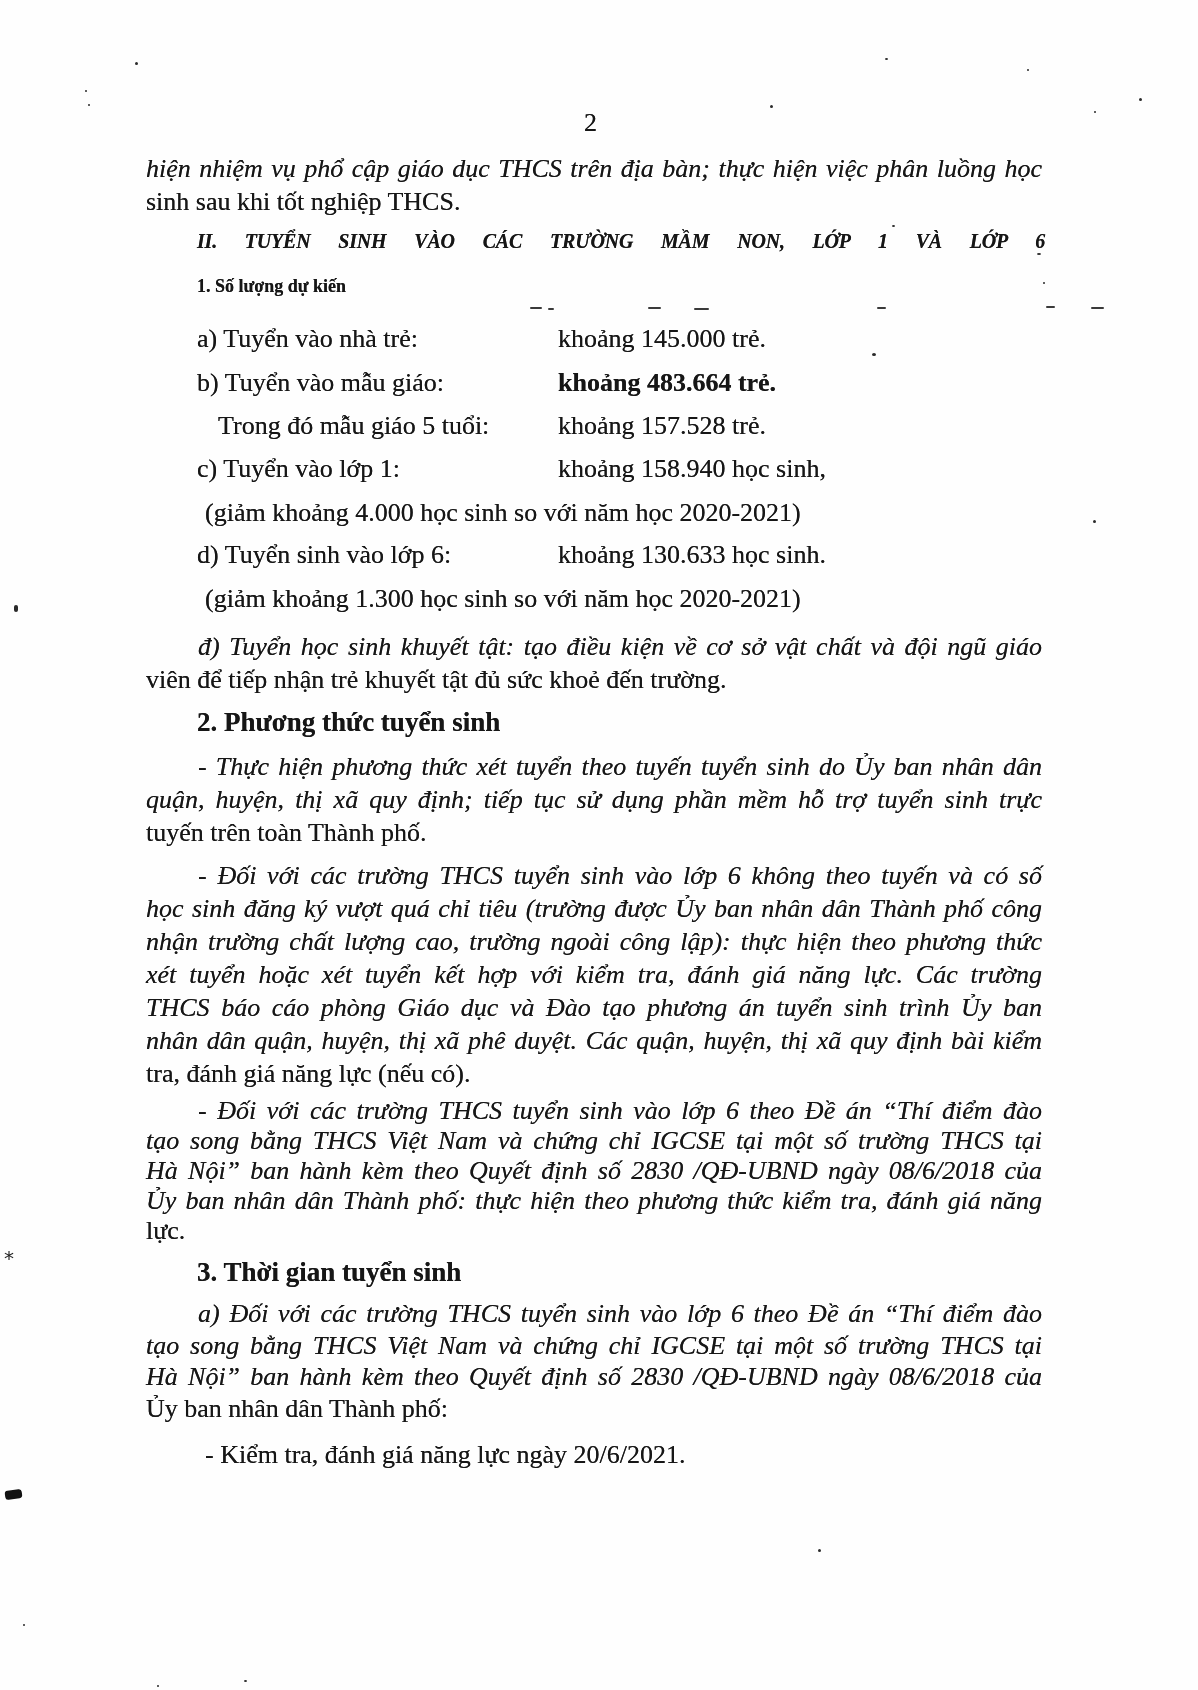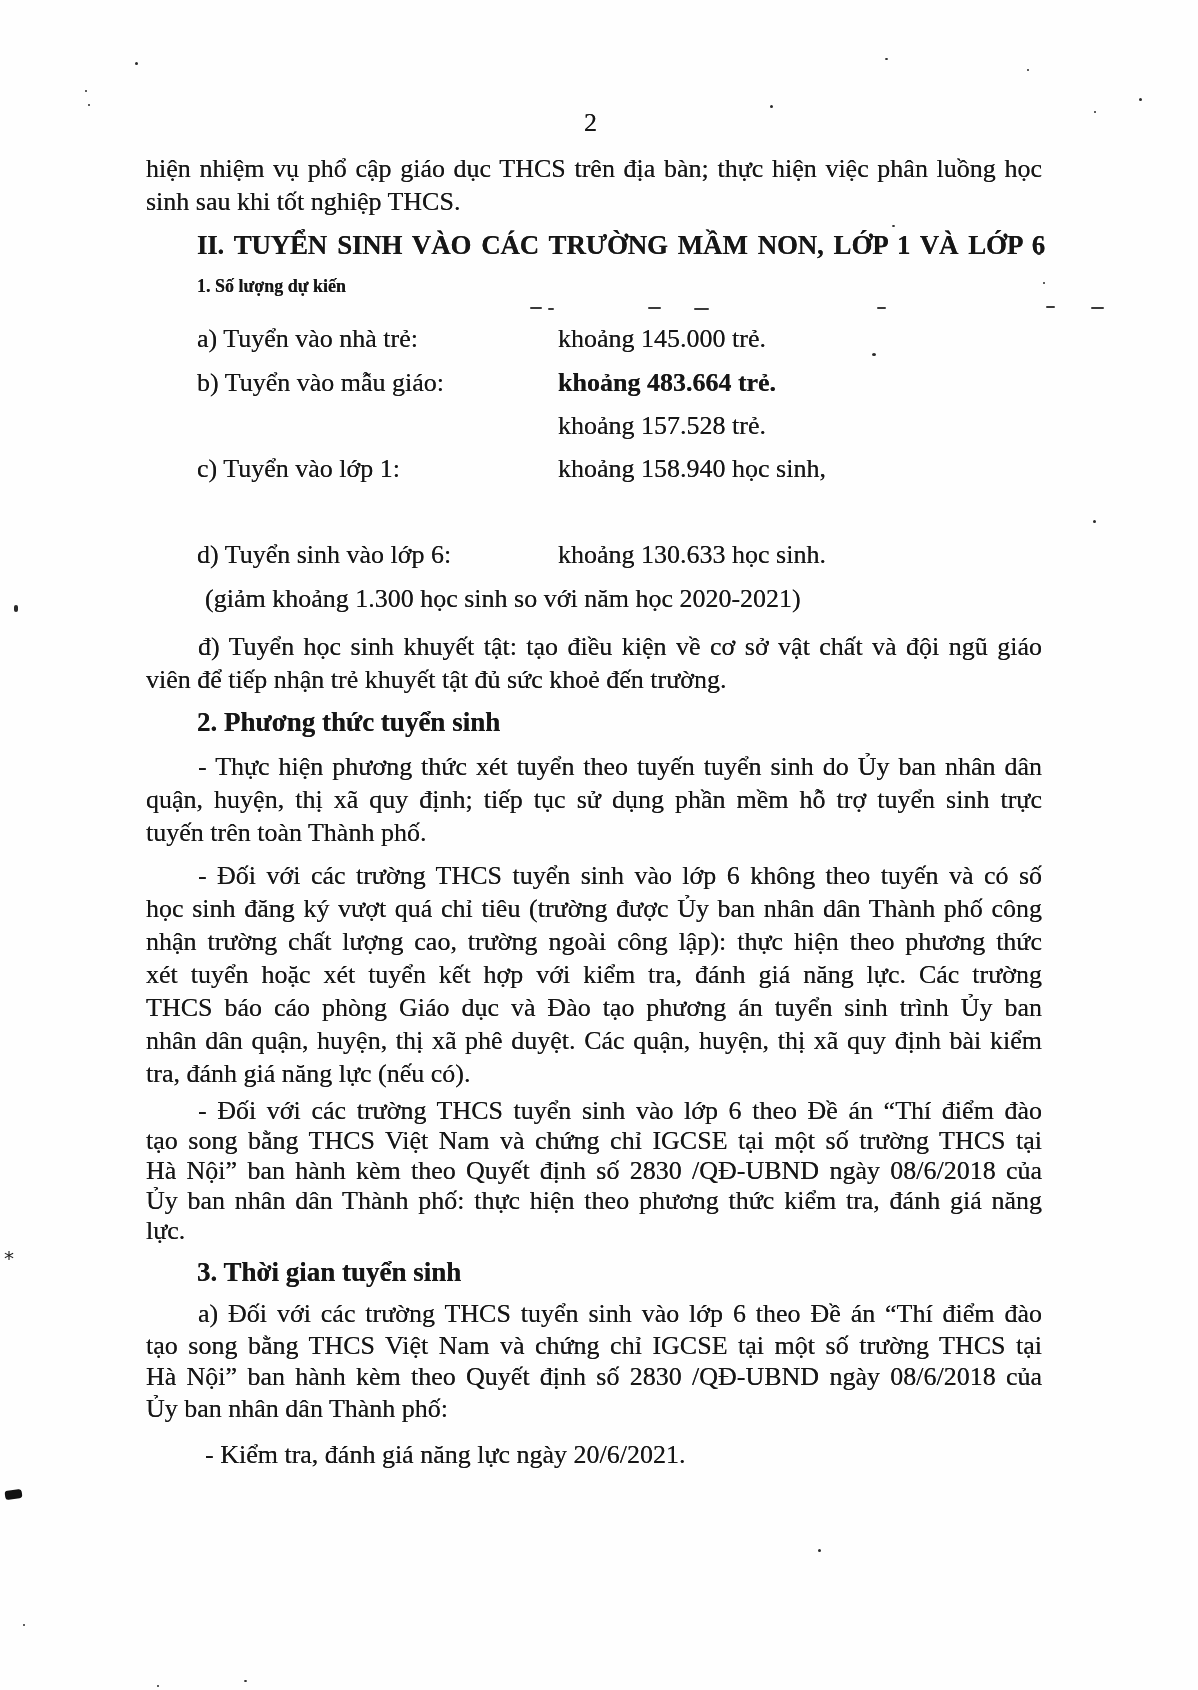--- a/index.html
+++ b/index.html
@@ -10,21 +10,21 @@
     overflow:hidden;
     font-family:"Liberation Serif","DejaVu Serif",serif;
     color:#161616;
     font-size:26px;
   }
   .txt{ text-shadow:0 0 0.6px rgba(10,10,10,0.75); }
   .abs{ position:absolute; }
   .block{ position:absolute; left:146px; width:896px; }
   .ln{ white-space:nowrap; }
   .wrapln{ }
-  .full{ text-align:justify; text-align-last:justify; }
+  .full{ text-align:justify; text-align-last:justify;font-style:italic; }
   .ind{ text-indent:52px; }
   .b{ font-weight:bold; }
   .lh33 .wrapln{ line-height:33px; }
   .lh30 .wrapln{ line-height:30px; }
   .lh315 .wrapln{ line-height:31.5px; }
   .speck{ position:absolute; background:#2a2a2a; border-radius:50%; }
   .dash{ position:absolute; background:#3a3a3a; border-radius:1px; }
   .mark-star{ position:absolute; color:#222; font-size:20px; line-height:20px; font-family:"DejaVu Sans",sans-serif; }
   .blob{ position:absolute; background:#111; border-radius:3px; transform:rotate(-8deg); }
 </style>
@@ -33,35 +33,37 @@
 
 <div id="page">
 
   <div class="abs txt ln" style="left:584px;top:108px;">2</div>
 
   <div class="block txt lh33" style="top:152px;">
     <div class="wrapln full">hiện nhiệm vụ phổ cập giáo dục THCS trên địa bàn; thực hiện việc phân luồng học</div>
     <div class="wrapln">sinh sau khi tốt nghiệp THCS.</div>
   </div>
 
-  <div class="abs txt b full" style="left:197px;top:230px;width:848px;font-size:27px;letter-spacing:-0.2px;">II. TUYỂN SINH VÀO CÁC TRƯỜNG MẦM NON, LỚP 1 VÀ LỚP 6</div>
+  <div class="abs txt b full" style="left:197px;top:230px;width:848px;font-size:20px;letter-spacing:-0.2px;">II. TUYỂN SINH VÀO CÁC TRƯỜNG MẦM NON, LỚP 1 VÀ LỚP 6</div>
 
   <div class="abs txt b ln" style="left:197px;top:276px;font-size:18px;">1. Số lượng dự kiến</div>
 
   <div class="abs txt ln" style="left:197px;top:324px;">a) Tuyển vào nhà trẻ:</div>
   <div class="abs txt ln" style="left:558px;top:324px;">khoảng 145.000 trẻ.</div>
 
   <div class="abs txt ln" style="left:197px;top:368px;">b) Tuyển vào mẫu giáo:</div>
   <div class="abs txt ln" style="left:558px;top:368px;font-weight:bold;">khoảng 483.664 trẻ.</div>
 
+  <div class="abs txt ln" style="left:218px;top:411px;">Trong đó mẫu giáo 5 tuổi:</div>
   <div class="abs txt ln" style="left:558px;top:411px;">khoảng 157.528 trẻ.</div>
 
   <div class="abs txt ln" style="left:197px;top:454px;">c) Tuyển vào lớp 1:</div>
   <div class="abs txt ln" style="left:558px;top:454px;">khoảng 158.940 học sinh,</div>
 
+  <div class="abs txt ln" style="left:205px;top:498px;">(giảm khoảng 4.000 học sinh so với năm học 2020-2021)</div>
 
   <div class="abs txt ln" style="left:197px;top:540px;text-align:center;">d) Tuyển sinh vào lớp 6:</div>
   <div class="abs txt ln" style="left:558px;top:540px;">khoảng 130.633 học sinh.</div>
 
   <div class="abs txt ln" style="left:205px;top:584px;">(giảm khoảng 1.300 học sinh so với năm học 2020-2021)</div>
 
   <div class="block txt lh33" style="top:630px;">
     <div class="wrapln full ind">đ) Tuyển học sinh khuyết tật: tạo điều kiện về cơ sở vật chất và đội ngũ giáo</div>
     <div class="wrapln">viên để tiếp nhận trẻ khuyết tật đủ sức khoẻ đến trường.</div>
   </div>

